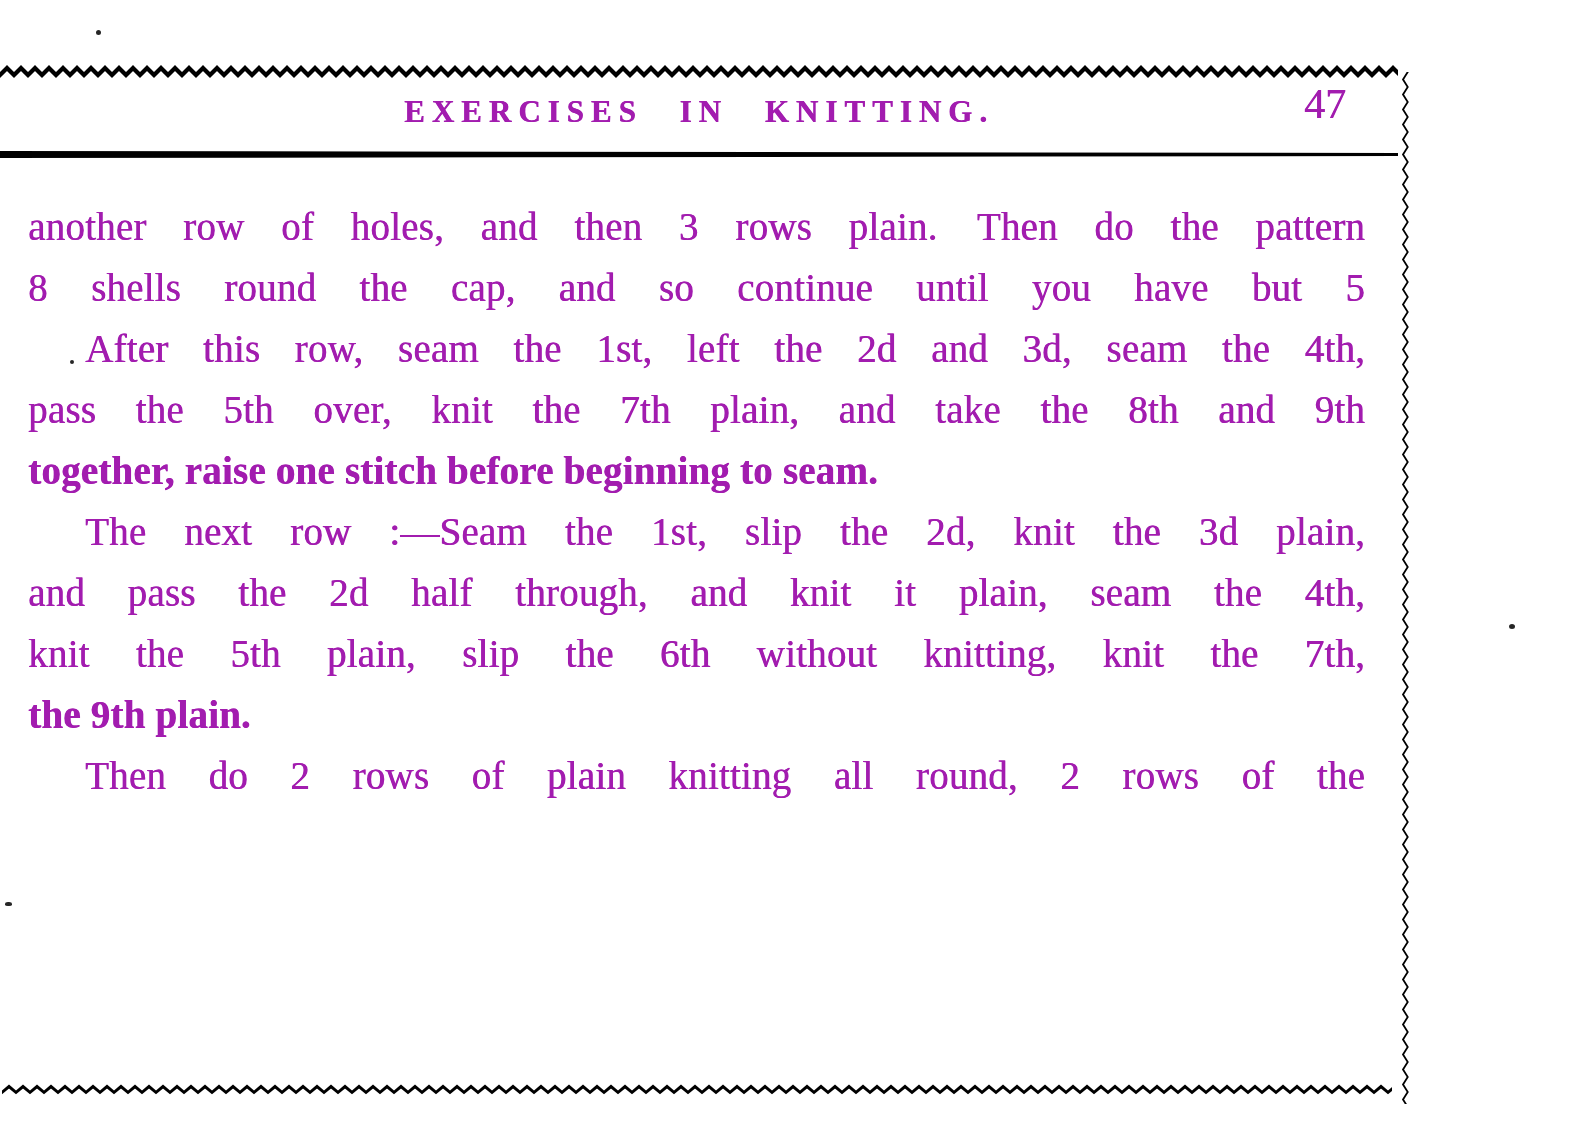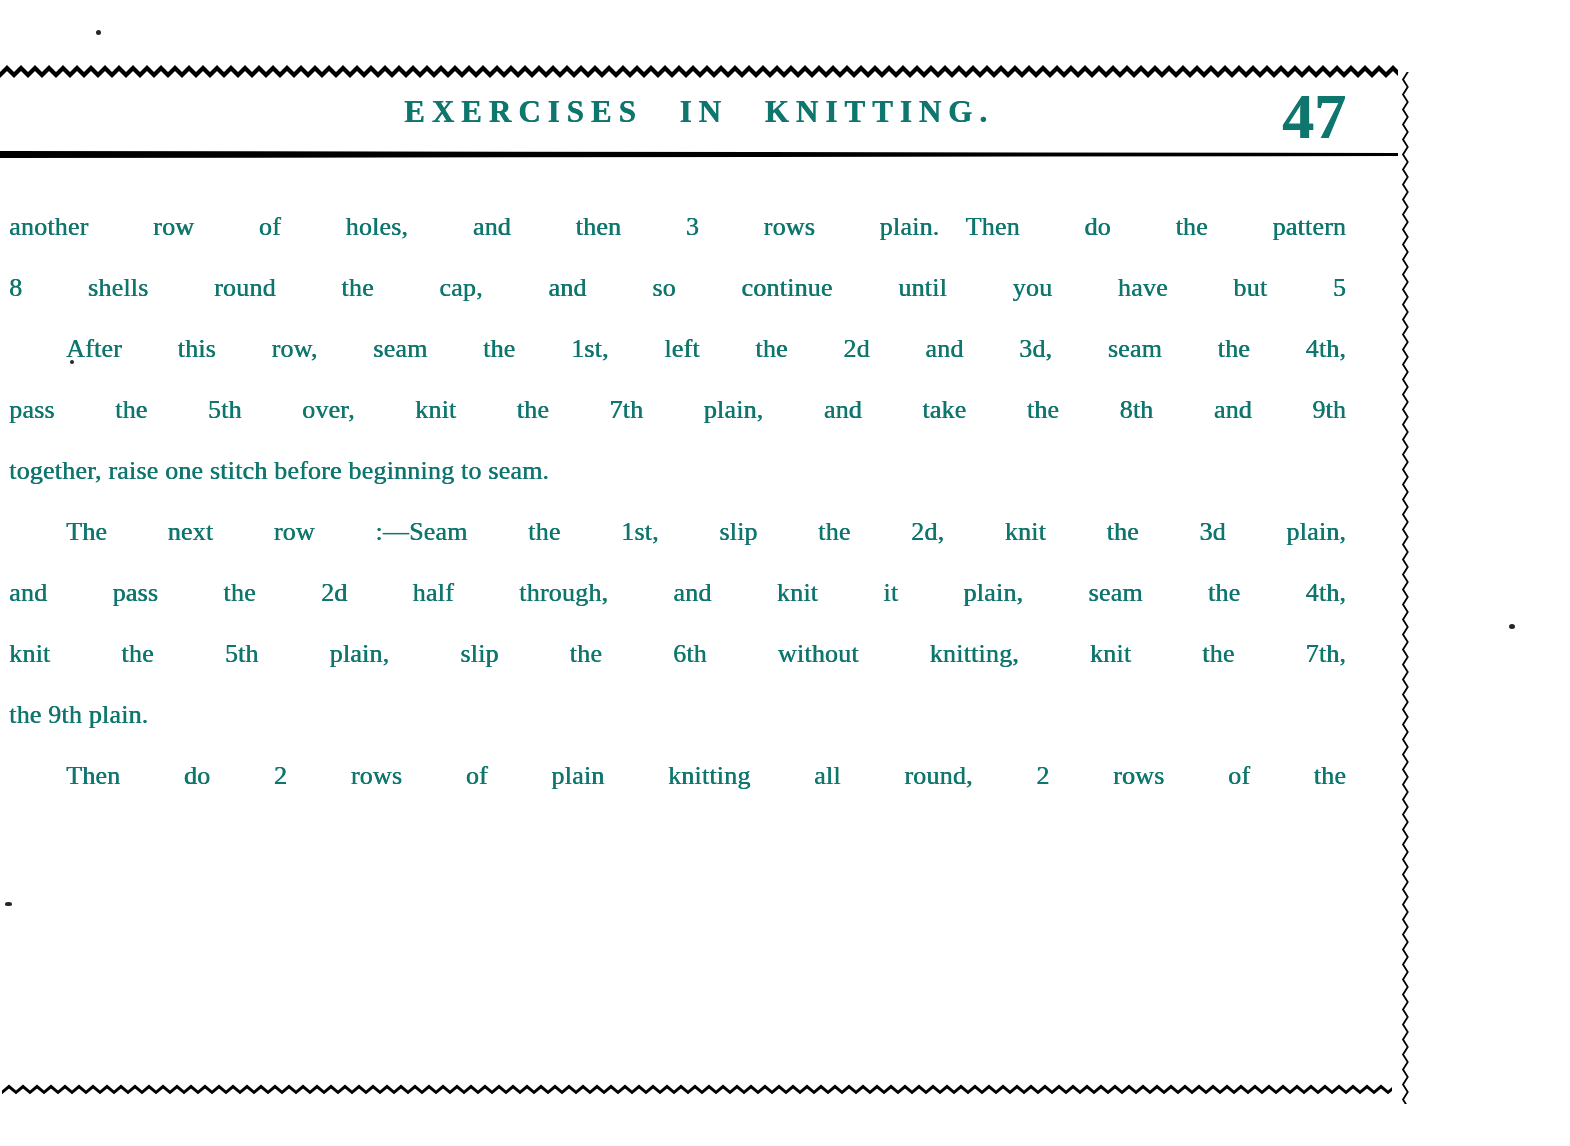--- a/index.html
+++ b/index.html
@@ -3,21 +3,21 @@
 <meta charset="utf-8">
 <style>
   html, body { margin: 0; padding: 0; background: #ffffff; }
   .sheet {
     position: relative;
     width: 1570px;
     height: 1146px;
     background: #ffffff;
     overflow: hidden;
     font-family: "Liberation Serif", "DejaVu Serif", serif;
-    color: #0f766e;
+    color: #a21caf;
   }
   .ornament { position: absolute; }
   .ornament-top    { left: 0;     top: 63px;   width: 1398px; height: 19px; }
   .ornament-bottom { left: 2px;   top: 1082px; width: 1390px; height: 17px; }
   .ornament-right  { left: 1399px; top: 72px;  width: 15px;  height: 1032px; }
 
   .page-header {
     position: absolute;
     left: 0; top: 86px;
     width: 1398px;
@@ -31,45 +31,45 @@
     font-size: 31px;
     font-weight: bold;
     letter-spacing: 7px;
     word-spacing: 22px;
     text-shadow: 0.5px 0 0 currentColor;
   }
   .page-number {
     position: absolute;
     right: 52px;
     top: -6px;
-    font-size: 64px;
-    font-weight: bold;
+    font-size: 42px;
+    font-weight: normal;
     text-shadow: 0.5px 0 0 currentColor;
   }
   .header-rule {
     position: absolute;
     left: 0; top: 151px;
     width: 1398px;
     height: 7px;
     background: #000;
     clip-path: polygon(0 0, 100% 28%, 100% 72%, 0 100%);
   }
 
   .page-text {
     position: absolute;
-    left: 9px;
+    left: 28px;
     top: 196px;
     width: 1337px;
-    font-size: 26px;
+    font-size: 39px;
     line-height: 61px;
     letter-spacing: 0.2px;
     text-shadow: 0.55px 0 0 currentColor;
   }
   .line { text-align: justify; text-align-last: justify; white-space: normal; }
-  .line.no-just { text-align-last: left; }
+  .line.no-just { text-align-last: left; font-weight: bold; }
   .line.indent { text-indent: 57px; }
 
   .ink-speck {
     position: absolute;
     background: #000;
     border-radius: 50%;
     opacity: 0.85;
   }
   .speck-a { left: 96px;  top: 30px;  width: 5px; height: 5px; }
   .speck-b { left: 70px;  top: 360px; width: 4px; height: 4px; }

